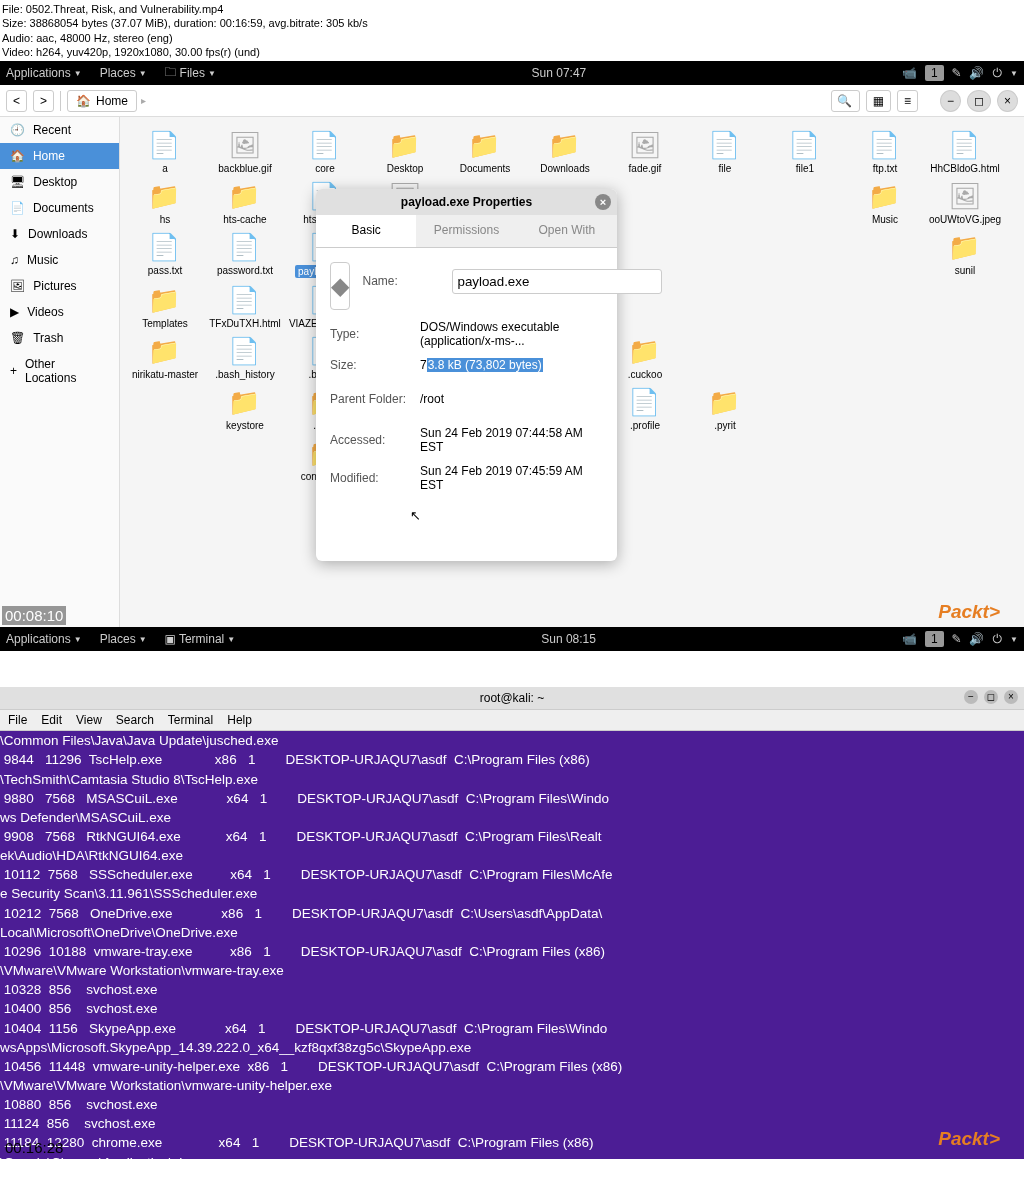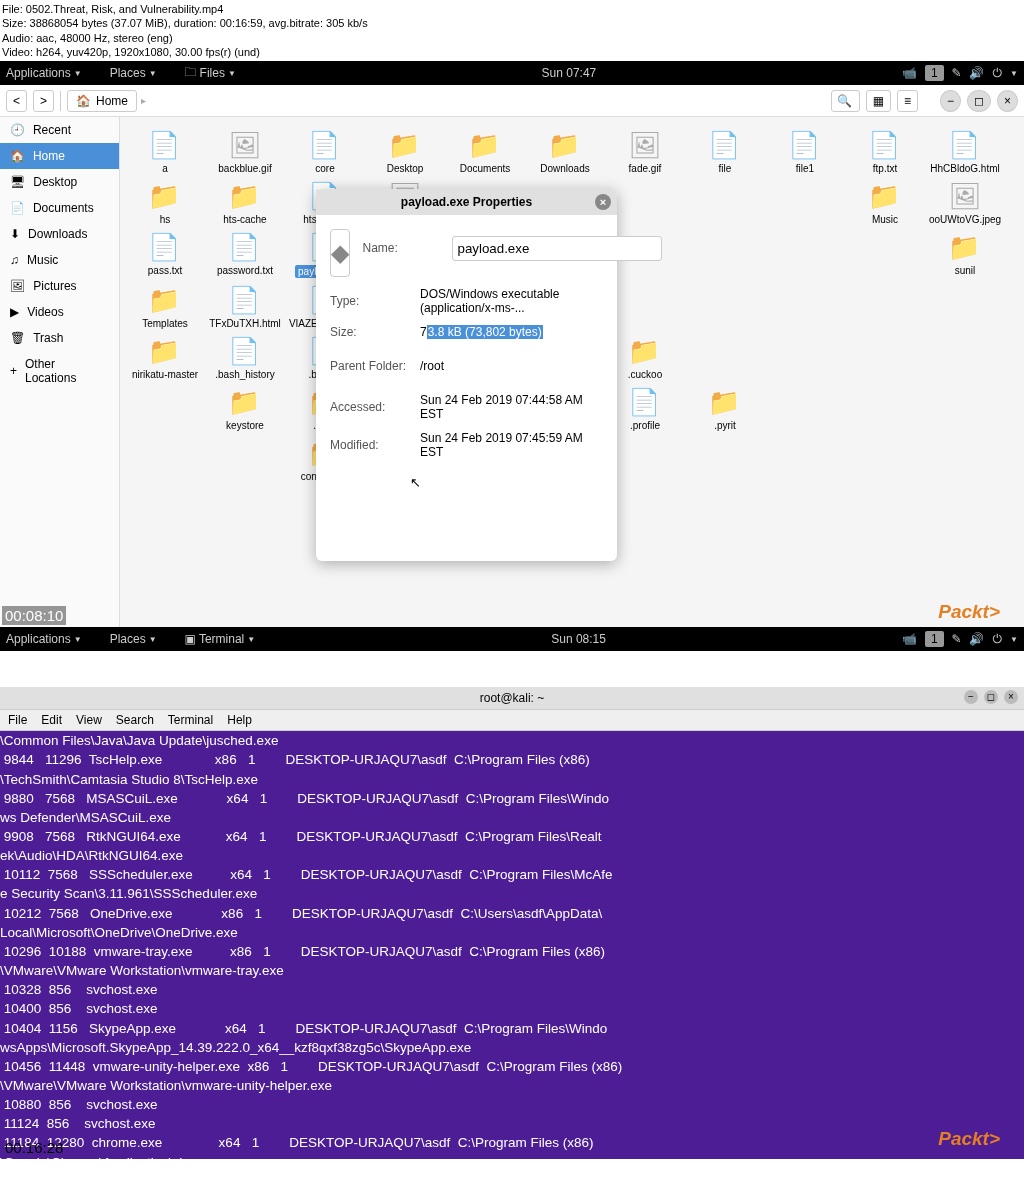--- a/index.html
+++ b/index.html
@@ -1,19 +1,19 @@
 <!DOCTYPE html>
 <html><head>
 <meta charset="utf-8">
 <style>
 *{margin:0;padding:0;box-sizing:border-box;font-family:sans-serif;}
 body{width:1024px;background:#fff;}
 .meta{font-family:monospace;font-size:11px;padding:2px;line-height:1.3;}
 .topbar{background:#000;color:#ccc;display:flex;align-items:center;height:24px;font-size:12px;padding:0 6px;}
-.topbar .left{display:flex;gap:28px;align-items:center;}
+.topbar .left{display:flex;gap:18px;align-items:center;}
 .topbar .menu{display:flex;gap:3px;align-items:center;cursor:pointer;}
 .topbar .center{flex:1;text-align:center;}
 .topbar .right{display:flex;gap:8px;align-items:center;}
 .wsbadge{background:#999;padding:1px 6px;border-radius:2px;color:#000;}
 .dbox{width:1024px;position:relative;}
 .fm{background:#f5f5f5;height:542px;position:relative;}
 .tb{background:#fff;border-bottom:1px solid #ddd;display:flex;align-items:center;height:32px;padding:3px 6px;gap:6px;}
 .btn{border:1px solid #ccc;background:#fff;padding:3px 6px;border-radius:3px;font-size:12px;cursor:pointer;}
 .loc{flex:1;display:flex;align-items:center;gap:4px;}
 .homebtn{border:1px solid #ccc;padding:3px 8px;border-radius:3px;display:flex;gap:5px;align-items:center;font-size:12px;}
@@ -438,20 +438,25 @@
             </div>
           </div>
    </div>
   </div>
 
   <div class="dialog">
    <div class="dtitle">
     <span>payload.exe Properties</span>
     <span class="dclose">×</span>
    </div>
+   <div class="tabs">
+    <div class="tab act">Basic</div>
+    <div class="tab">Permissions</div>
+    <div class="tab">Open With</div>
+   </div>
    <div class="dbody">
     <div class="drow">
      <div class="dicon">◆</div>
      <div style="flex:1">
       <div class="drow">
                 <span class="lbl">Name:</span>
        <input class="dinput" value="payload.exe" style="">
               </div>
      </div>
     </div>

